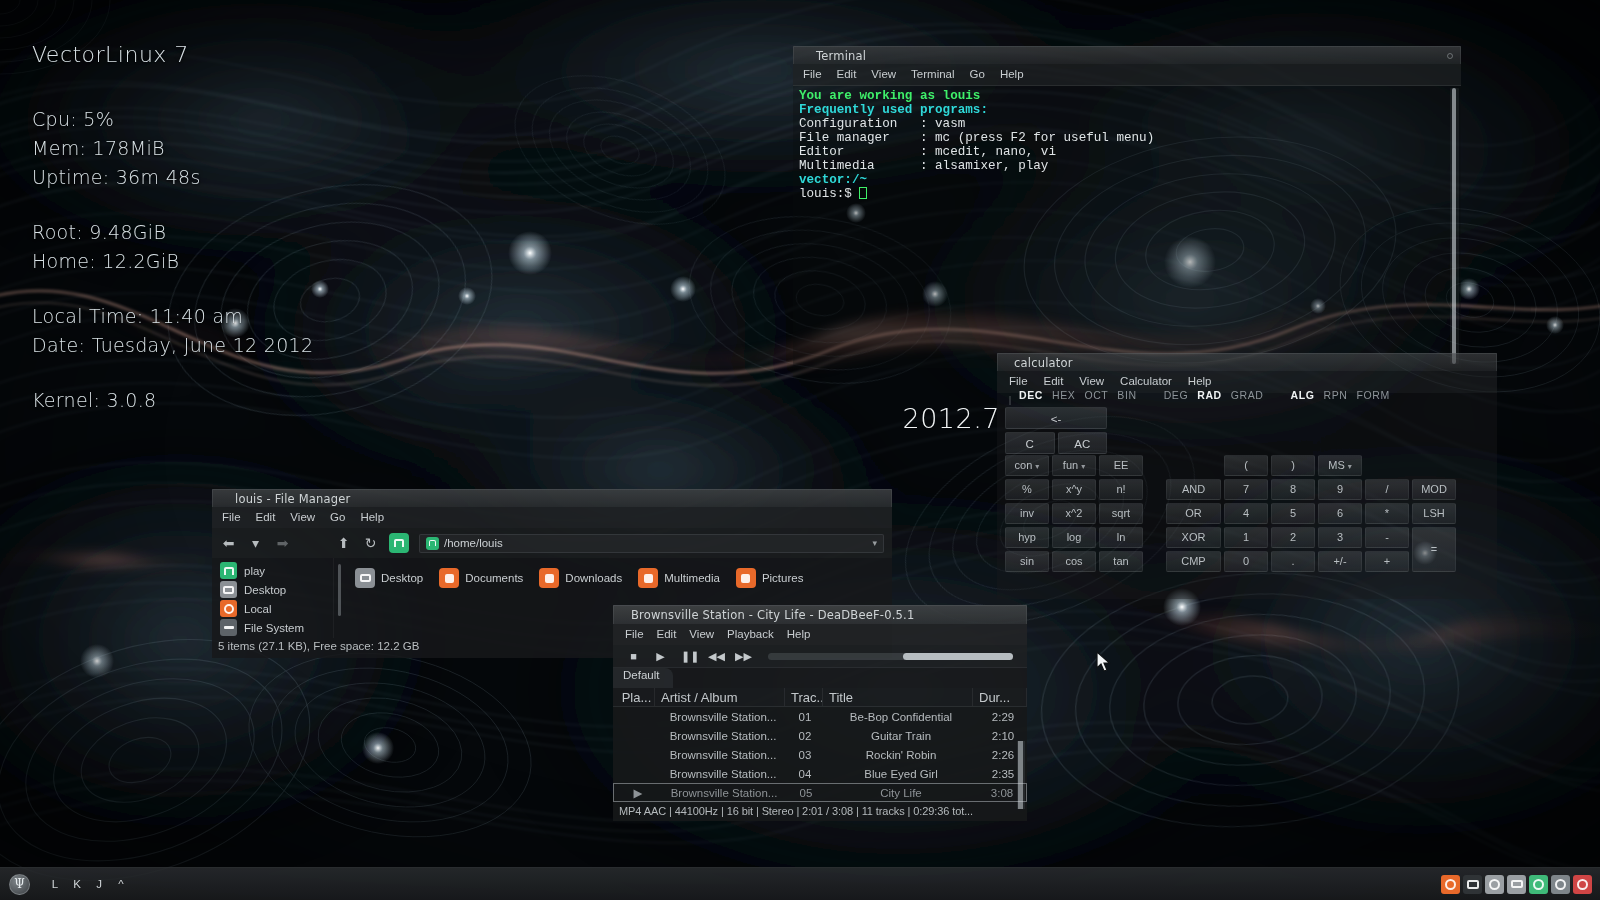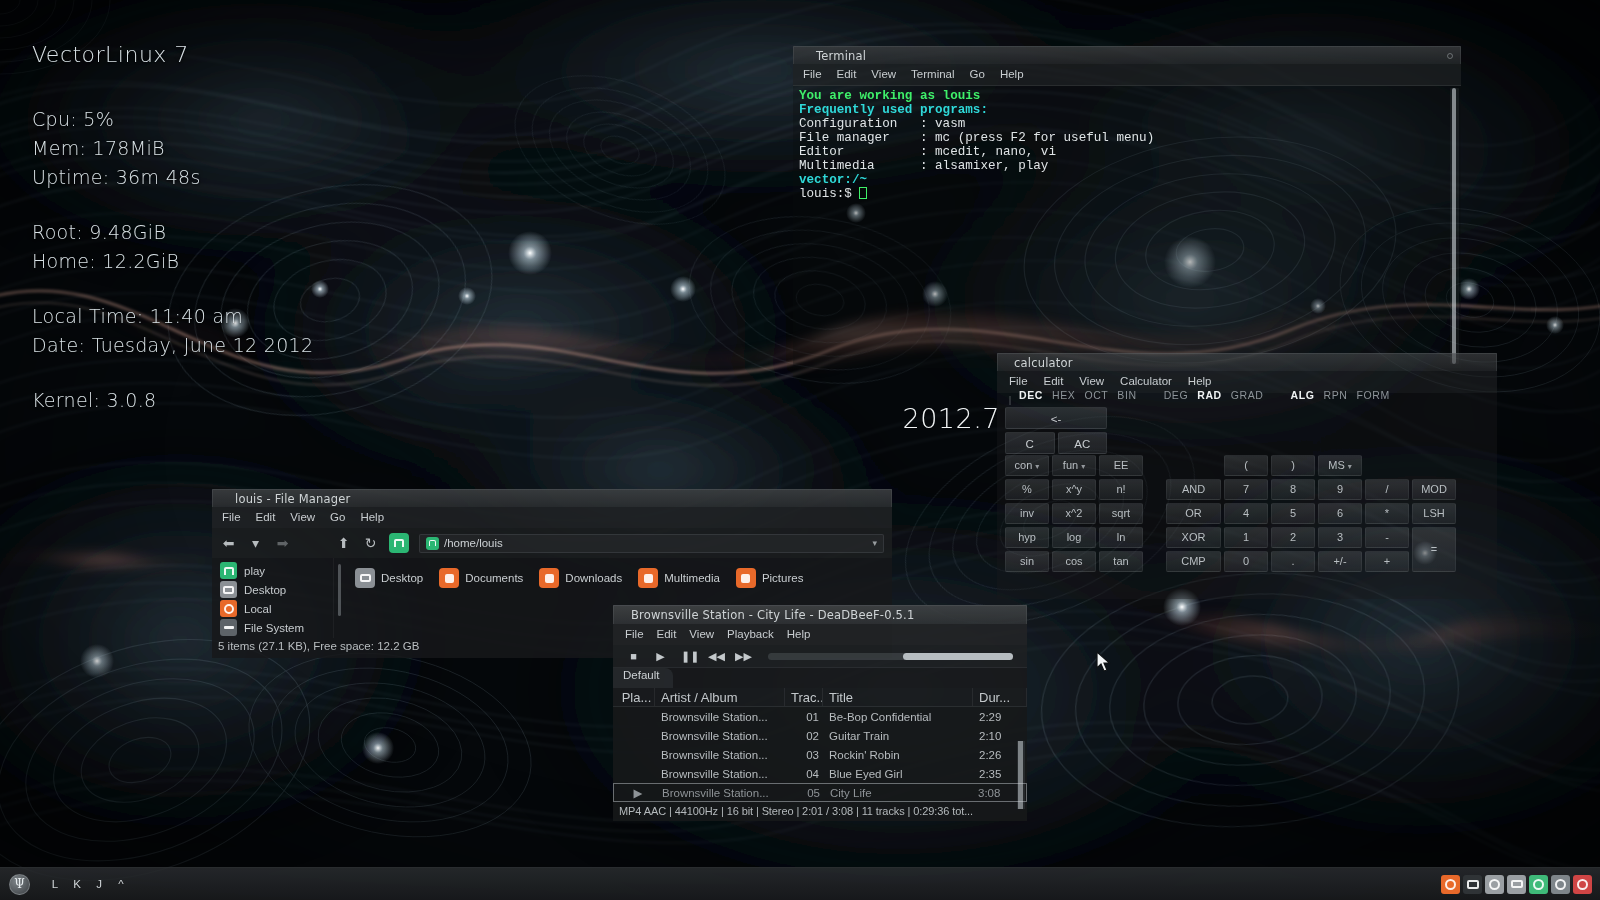--- a/index.html
+++ b/index.html
@@ -147,21 +147,21 @@
   #pl-vol{ flex:1; height:7px; margin-left:6px; background:rgba(120,128,132,.28); border-radius:4px; position:relative;}
   #pl-vol i{ position:absolute; left:55%; top:0; right:0; bottom:0; background:rgba(212,219,223,.82); border-radius:4px; display:block;}
   #pl-tab{ height:20px; background:rgba(24,26,28,.90); display:flex; }
   #pl-tab .tabitem{ font-size:11.5px; color:#ccd1d4; padding:1px 14px 2px 10px;
      background:rgba(50,53,56,.55); border-top-right-radius:8px; }
   #pl-head{ display:flex; height:19px; background:rgba(26,28,30,.90); font-size:13px; color:#c3c8cb;
     border-bottom:1px solid rgba(120,126,130,.18);}
   #pl-head div{ padding:2px 0 0 6px; border-right:1px solid rgba(120,126,130,.16); overflow:hidden;}
   #pl-rows{ background:rgba(22,24,26,.90); }
   .pl-row{ display:flex; height:19px; font-size:11.5px; color:#b7bcbf; align-items:center;}
-  .pl-row div{ padding-left:6px; overflow:hidden; white-space:nowrap;}
+  .pl-row div{ padding-left:6px; overflow:hidden; white-space:nowrap;text-align:center;}
   .pl-row.playing{ border:1px solid rgba(175,182,186,.55); color:#8e9397; height:19px;}
   .c-play{ width:42px; text-align:center; }
   .c-art{ width:130px; }
   .c-trk{ width:38px; text-align:right; padding-right:4px!important;}
   .c-ttl{ flex:1; }
   .c-dur{ width:54px; }
   #pl-status{ font-size:11px; color:#b4b9bc; padding:3px 0 0 6px; background:rgba(22,24,26,.90); height:19px; letter-spacing:-.1px;}
   #pl-scroll{ position:absolute; right:2px; top:136px; width:8px; height:68px; background:rgba(200,208,212,.10);}
   #pl-scroll i{ display:block; position:absolute; left:1px; top:0; width:5px; height:68px; background:rgba(215,222,226,.5);}
 

